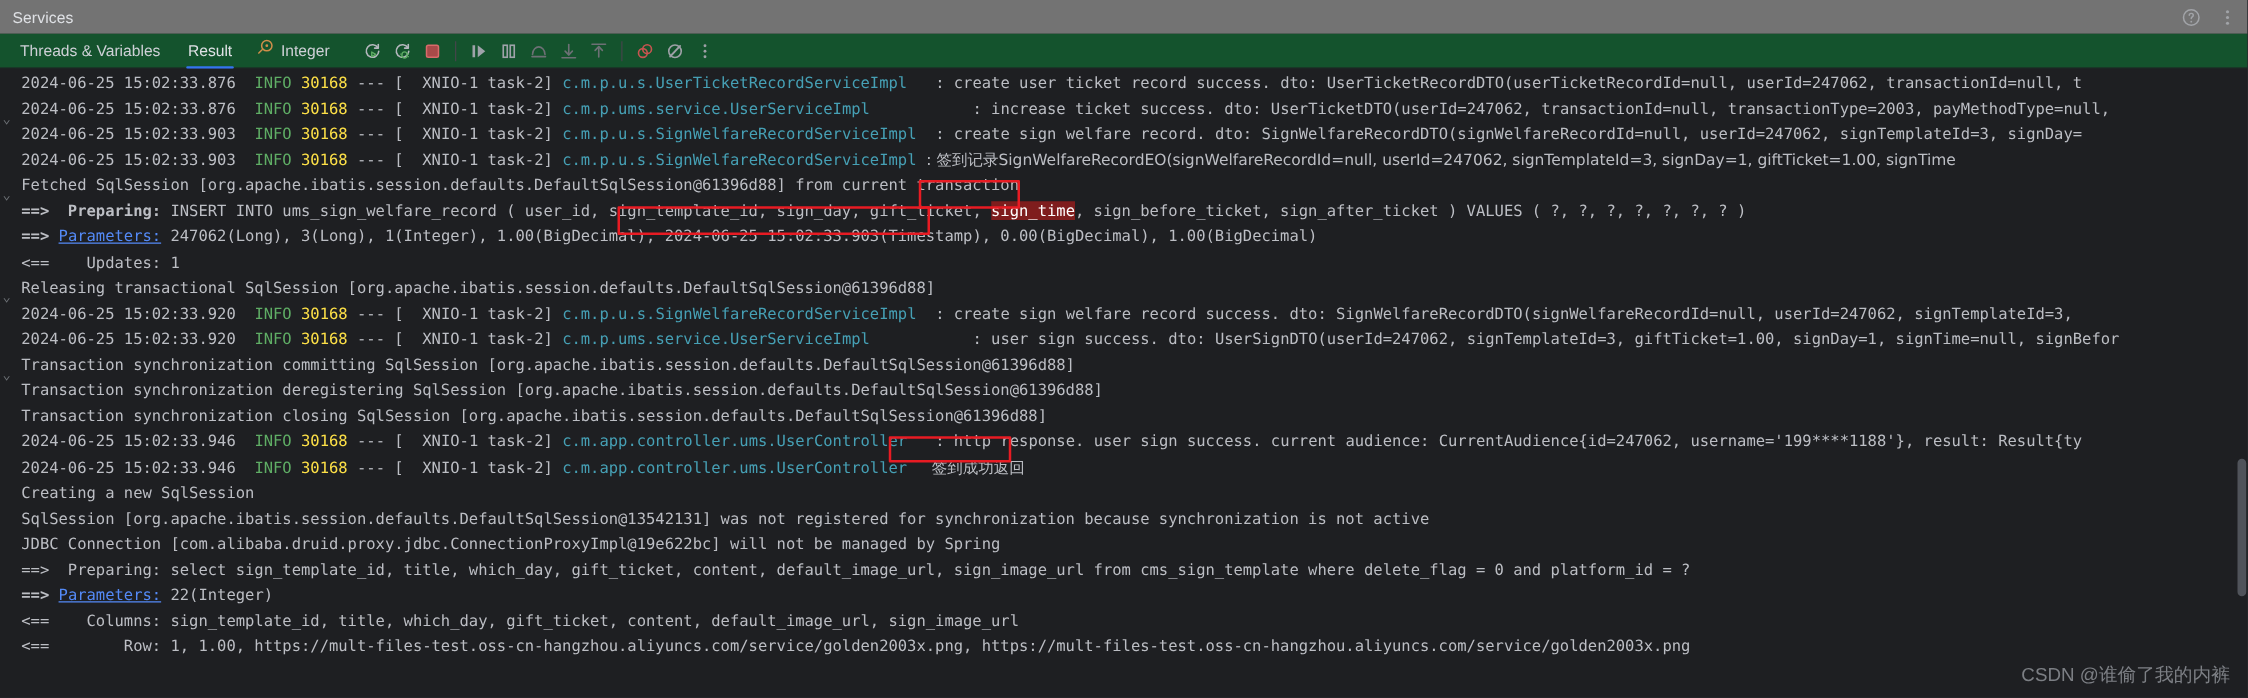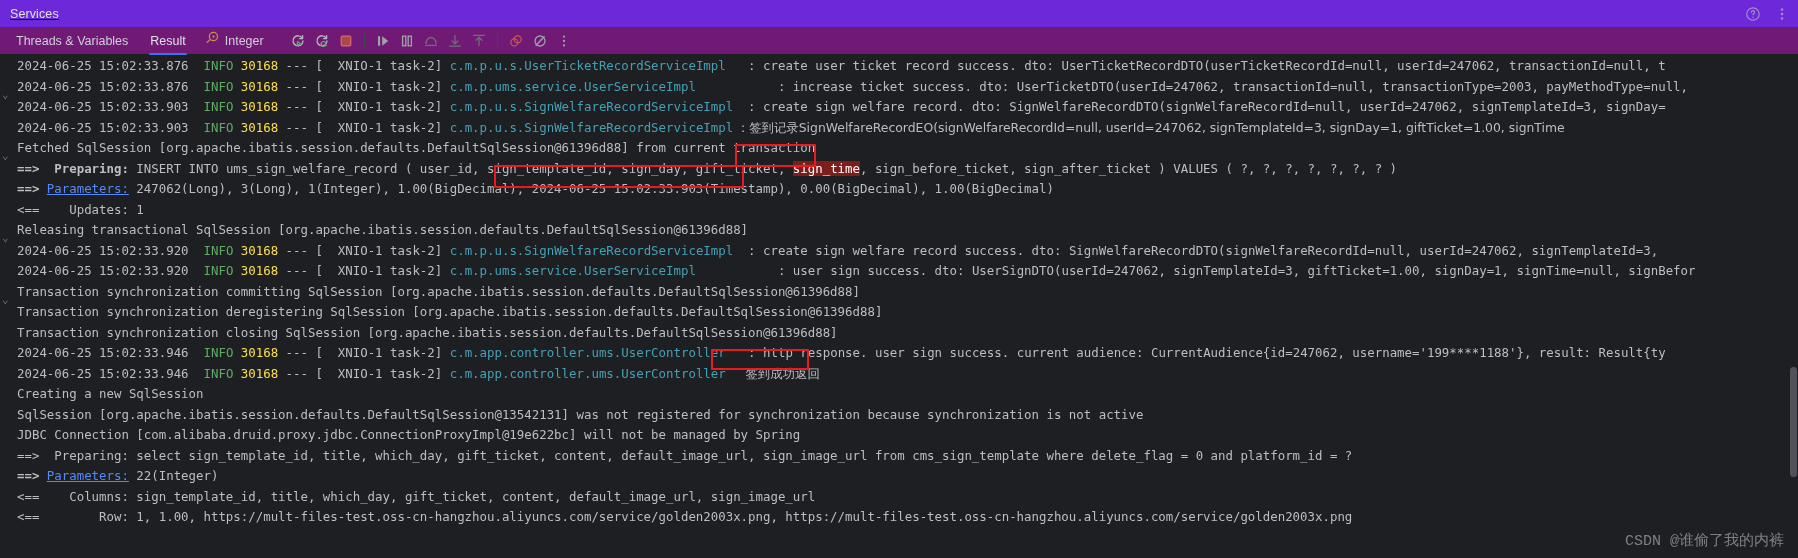--- a/index.html
+++ b/index.html
@@ -5,34 +5,34 @@
   * { margin:0; padding:0; box-sizing:border-box; }
   html, body {
     width:1798px; height:558px;
     background:#2b2d30;
     font-family:"DejaVu Sans", sans-serif;
     overflow:hidden;
   }
 
   
   .window-bar{
-    height:27px; background:#6d28d9; display:flex; align-items:center;
-    padding:0 10px; position:relative;text-decoration:underline;
+    height:27px; background:#737373; display:flex; align-items:center;
+    padding:0 10px; position:relative;
   }
   .window-title{
     font-size:12.5px; color:#dfe1e5; font-family:"Liberation Sans", sans-serif;
     letter-spacing:.1px;
   }
   .window-bar-right{ position:absolute; right:8px; top:0; height:27px;
     display:flex; align-items:center; gap:13px; }
   .wb-icon{ width:16px; height:16px; opacity:.72; cursor:pointer; }
 
   
   .toolbar{
-    height:28px; background:#701a75; display:flex; align-items:center;
+    height:28px; background:#14532d; display:flex; align-items:center;
     border-bottom:1px solid #1e1f22; padding-left:5px; position:relative;
   }
   .tb-tab{
     font-size:12.5px; color:#ced0d6; font-family:"Liberation Sans", sans-serif;
     padding:0 11px; height:28px; line-height:28px; cursor:pointer; white-space:nowrap;
   }
   .tb-tab.active{ color:#dfe1e5; position:relative; }
   .tb-tab.active:after{
     content:""; position:absolute; left:10px; right:10px; bottom:0; height:2px;
     background:#3574f0; border-radius:1px;
@@ -81,21 +81,21 @@
   
   .redbox{
     position:absolute; border:2px solid #e81b23; z-index:6; pointer-events:none;
     border-radius:1px;
   }
   .cjk{ font-family:"DejaVu Sans", sans-serif; }
 
   
   .watermark{
     position:absolute; right:14px; bottom:8px; color:#8d9096; font-size:15px;
-    font-family:Liberation Mono, monospace; z-index:7; opacity:.85;
+    font-family:Liberation Sans, sans-serif; z-index:7; opacity:.85;
   }
 
   
   .vscroll{
     position:absolute; right:0; top:0; width:9px; height:100%;
     background:transparent; z-index:5;
   }
   .vscroll .thumb{
     position:absolute; right:1px; top:62%; width:7px; height:110px;
     background:#50535a; border-radius:4px;

